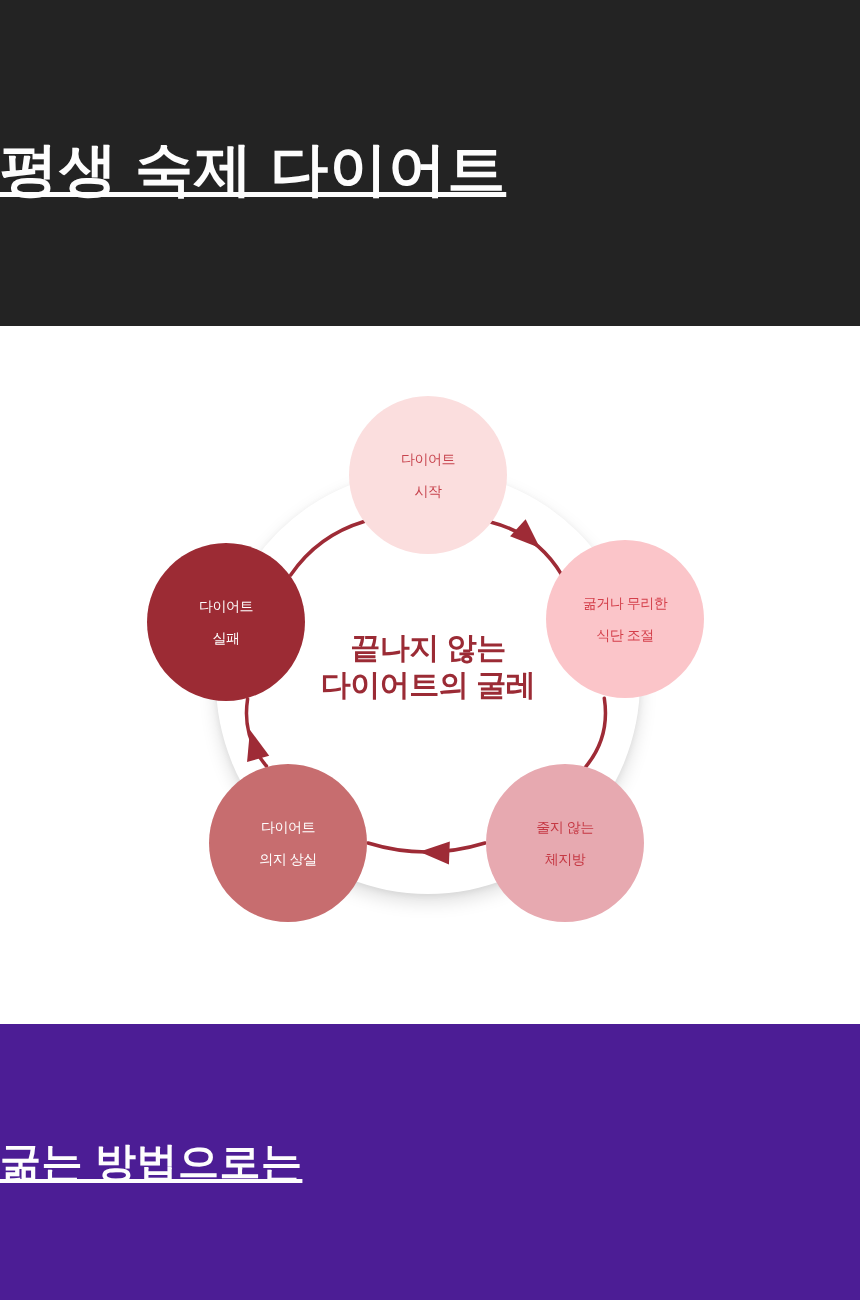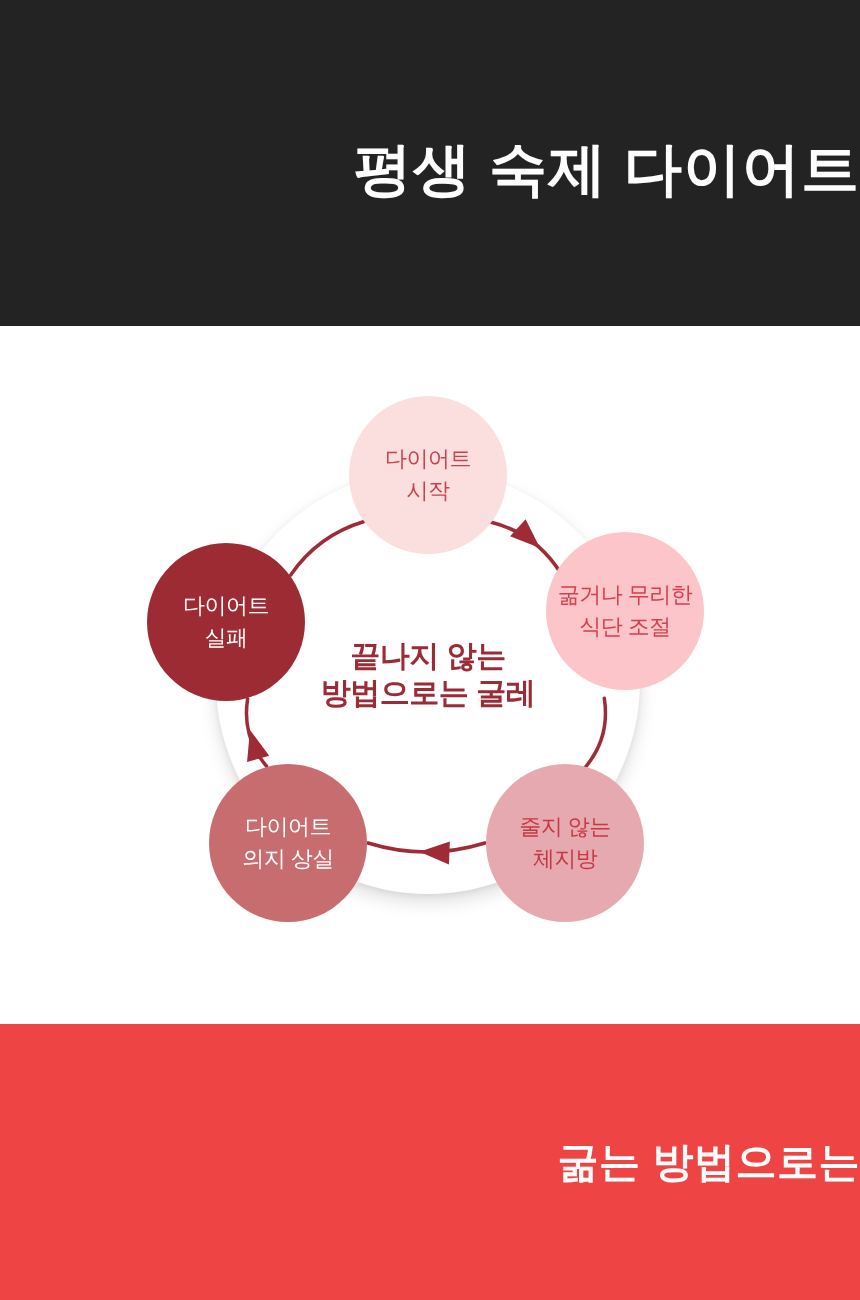--- a/index.html
+++ b/index.html
@@ -12,22 +12,23 @@
     height: 1300px;
     margin: 0 auto;
     overflow: hidden;
     background: #ffffff;
   }
 
   
   .banner {
     display: flex;
     align-items: center;
-    justify-content: flex-end;
+    justify-content: flex-start;
     text-align: center;
+    text-decoration: underline;
   }
   .banner-top { height: 326px; }
   .banner-top h1 {
     font-size: 58px;
     font-weight: 700;
     letter-spacing: 1px;
     line-height: 1.2;
     padding-top: 12px;
   }
 
@@ -66,34 +67,34 @@
   .node {
     position: absolute;
     width: 158px;
     height: 158px;
     border-radius: 50%;
     display: flex;
     flex-direction: column;
     align-items: center;
     justify-content: center;
     text-align: center;
-    font-size: 22px;
+    font-size: 14px;
     line-height: 32px;
     letter-spacing: -0.5px;
   }
   .node-start        { left: 349px; top:  70px; }
-  .node-harsh-diet   { left: 546px; top: 206px; }
+  .node-harsh-diet   { left: 546px; top: 214px; }
   .node-stubborn-fat { left: 486px; top: 438px; }
   .node-lost-will    { left: 209px; top: 438px; }
   .node-failure      { left: 147px; top: 217px; }
 
   .center-caption {
     position: absolute;
     left: 428px;
-    top: 348px;
+    top: 340px;
     transform: translate(-50%, -50%);
     text-align: center;
     font-size: 30px;
     font-weight: 700;
     line-height: 37px;
     letter-spacing: -0.5px;
     white-space: nowrap;
   }
 
   
@@ -154,24 +155,24 @@
       <span>의지 상실</span>
     </div>
 
     <div class="node node-failure" style="background: rgb(156, 43, 52); color: rgb(255, 255, 255);">
       <span>다이어트</span>
       <span>실패</span>
     </div>
 
     <div class="center-caption" style="color: rgb(155, 43, 53);">
       <div>끝나지 않는</div>
-      <div>방법으로는 굴레</div>
+      <div>다이어트의 굴레</div>
     </div>
 
   </main>
 
-  <footer class="banner banner-bottom" style="background: #ef4444; color: rgb(253, 253, 253);">
+  <footer class="banner banner-bottom" style="background: #4c1d95; color: rgb(253, 253, 253);">
     <div class="footer-text">
       <div>굶는 방법으로는</div>
     </div>
   </footer>
 
 </div>
 
 </body></html>

